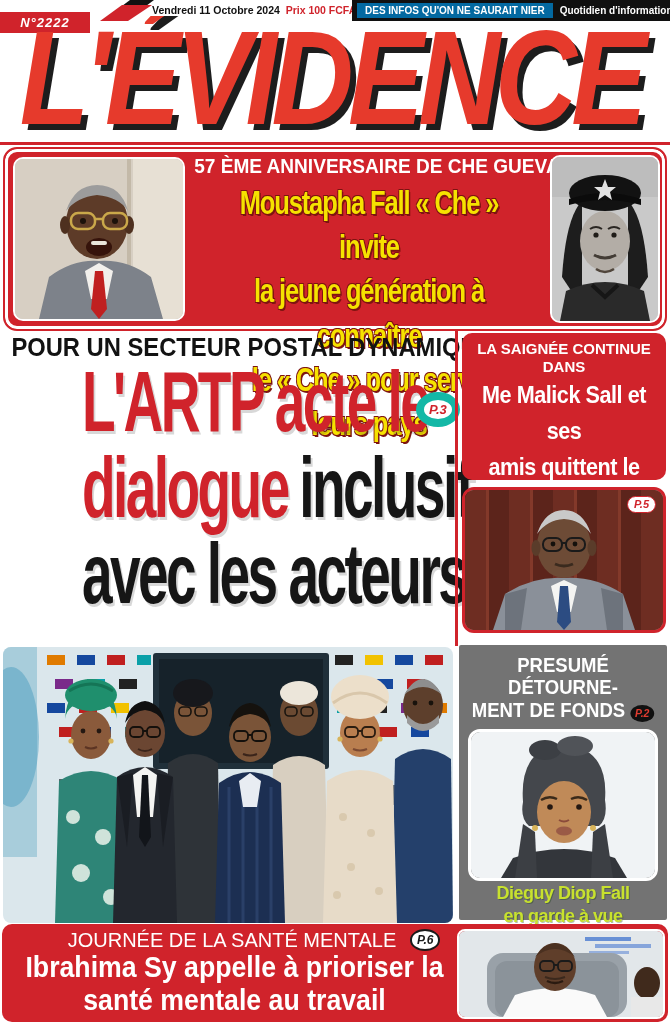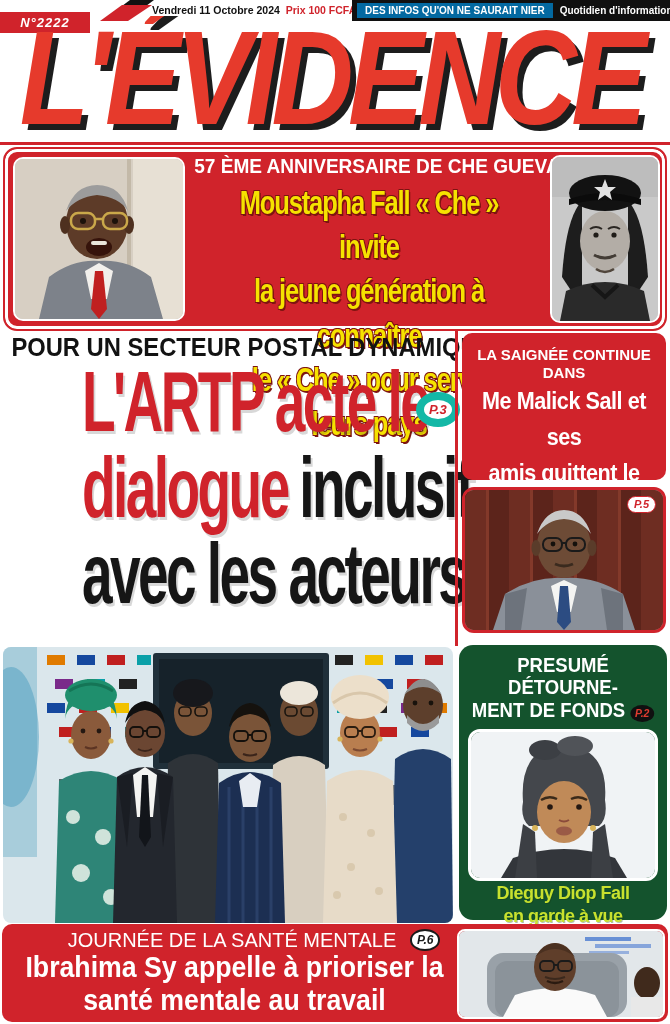--- a/index.html
+++ b/index.html
@@ -43,26 +43,26 @@
     white-space:nowrap;transform:scaleX(.95);transform-origin:center top;}
   .main-headline{left:0;top:358px;width:455px;text-align:right;font-weight:bold;font-size:86px;
     letter-spacing:-4px;line-height:1.0;}
   .main-headline .hl-line{transform:scaleX(.64);transform-origin:center top;white-space:nowrap;
     text-shadow:3px 3px 0 rgba(40,40,40,.18);}
   .red-txt{color:#d0232b;} .blk-txt{color:#161616;}
   .v-divider{left:455px;top:330px;width:3px;height:316px;background:#d0232b;}
   
   .apr-box{left:462px;top:333px;width:204px;height:147px;background:#d0232b;border-radius:10px;
     color:#fff;text-align:center;}
-  .apr-kicker{margin-top:13px;font-size:15px;font-weight:bold;line-height:1.18;}
+  .apr-kicker{margin-top:7px;font-size:15px;font-weight:bold;line-height:1.18;}
   .apr-headline{margin-top:2px;font-size:24px;font-weight:bold;line-height:1.5;letter-spacing:-.5px;
     transform:scaleX(.9);transform-origin:center top;}
   .malick-photo{left:462px;top:487px;width:198px;height:140px;border:3px solid #d0232b;border-radius:12px;text-align:right;}
   
-  .blue-box{left:459px;top:645px;width:208px;height:275px;background:#14532d;border-radius:14px;text-align:center;}
+  .blue-box{left:459px;top:645px;width:208px;height:275px;background:#737373;border-radius:2px;text-align:center;}
   .blue-kicker{margin-top:9px;color:#fff;font-size:19.5px;font-weight:bold;line-height:1.15;
     transform:scaleX(.95);transform-origin:center top;}
   .dieguy-photo{margin:7px auto 0 auto;width:184px;height:146px;border:3px solid #fff;border-radius:12px;position:relative;}
   .blue-headline{margin-top:1px;color:#c8e12e;font-size:18px;font-weight:bold;line-height:1.3;letter-spacing:-.5px;
     text-shadow:1px 1px 0 rgba(20,60,20,.35);}
   
   .group-photo{left:3px;top:647px;width:450px;height:276px;border-radius:8px;}
   
   .sante-box{left:2px;top:924px;width:666px;height:98px;background:#d0232b;border-radius:10px;}
   .sante-kicker{left:0;top:5px;width:460px;text-align:center;color:#fff;font-size:20px;font-weight:normal;white-space:nowrap;}

